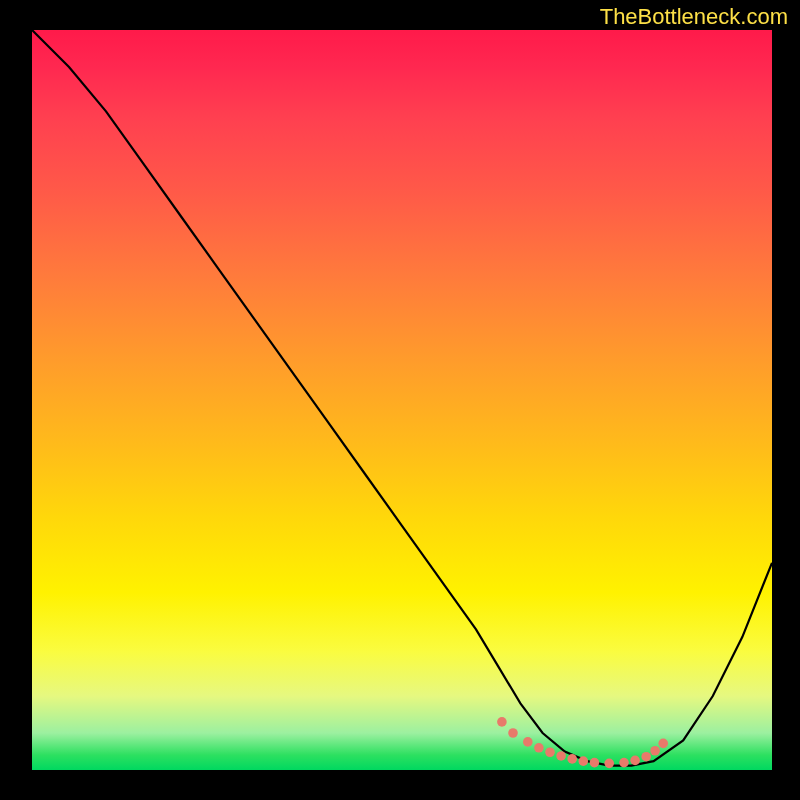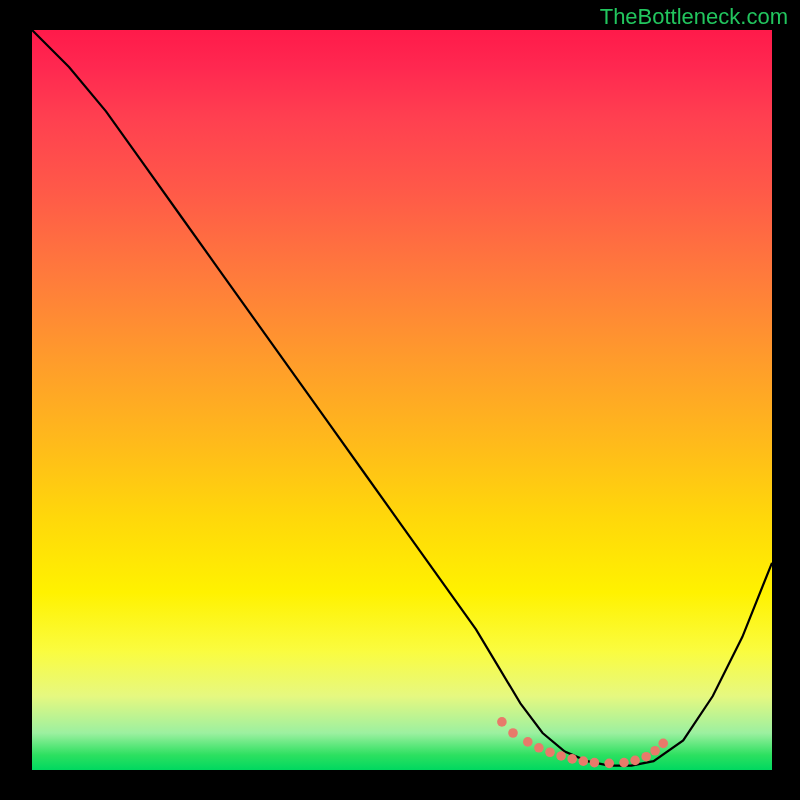--- a/index.html
+++ b/index.html
@@ -8,21 +8,21 @@
     height: 800px;
     background: #000;
     font-family: Arial, sans-serif;
     position: relative;
     overflow: hidden;
   }
   .watermark {
     position: absolute;
     top: 4px;
     right: 12px;
-    color: #22c55e;
+    color: #fde047;
     font-size: 22px;
     font-weight: 500;
     z-index: 10;
   }
   .plot-area {
     position: absolute;
     left: 32px;
     top: 30px;
     width: 740px;
     height: 740px;

